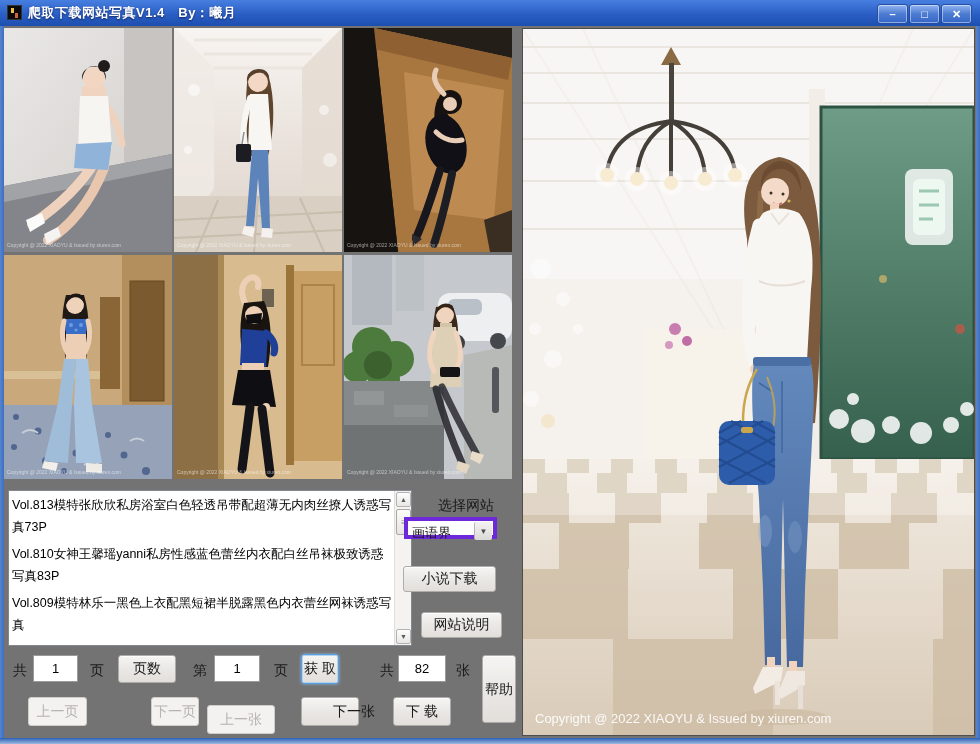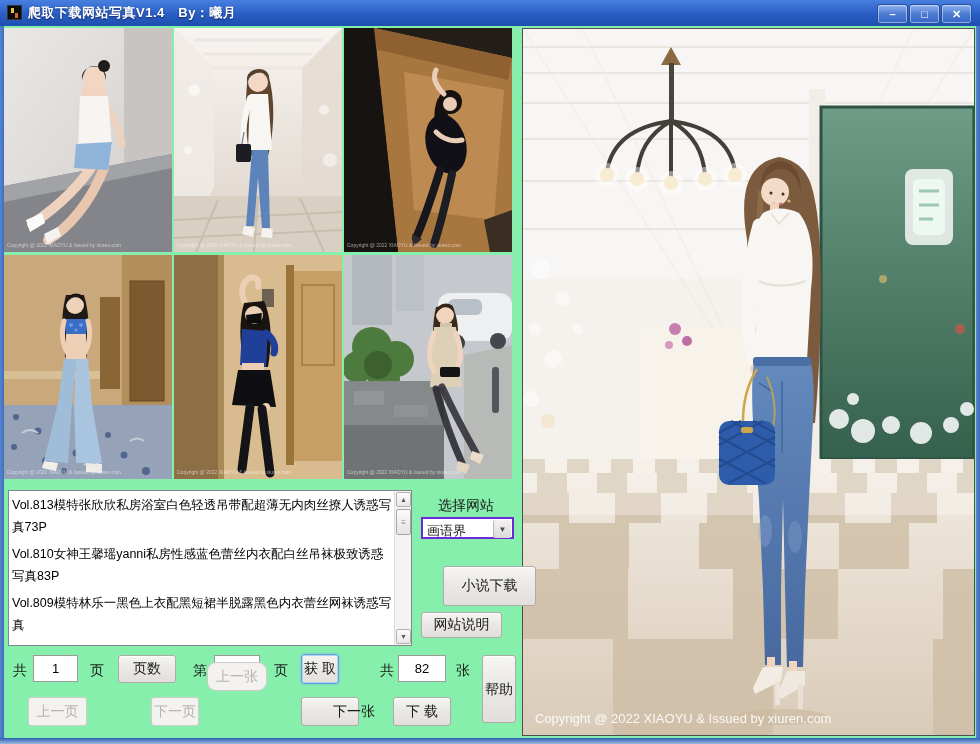--- a/index.html
+++ b/index.html
@@ -1,16 +1,16 @@
 <!DOCTYPE html>
 <html><head>
 <meta charset="utf-8">
 <style>
   html,body{margin:0;padding:0;background:#9aa0a8;font-family:"Liberation Sans",sans-serif;}
-  #window{position:relative;width:980px;height:744px;background:#86efac;overflow:hidden;
+  #window{position:relative;width:980px;height:744px;background:#737373;overflow:hidden;
           box-shadow:0 0 0 1px #16418e inset;}
   
   #titlebar{position:absolute;left:0;top:0;width:980px;height:26px;
     background:linear-gradient(#477fe0,#2a5ec4 55%,#1d4fb0);display:flex;align-items:center;}
   #app-icon{position:absolute;left:7px;top:5px;width:15px;height:15px;background:#0b0b0b;
     border:1px solid #333;box-sizing:border-box;}
   #app-icon i{position:absolute;display:block;}
   #app-icon .m1{left:3px;top:2px;width:3px;height:5px;background:#e8c04a;}
   #app-icon .m2{left:7px;top:7px;width:3px;height:5px;background:#d0643a;}
   #title-text{margin-left:28px;color:#fff;font-size:13px;font-weight:bold;
@@ -44,50 +44,50 @@
   .sbtn{position:absolute;left:1px;width:15px;height:15px;border:1px solid #b4b2b0;border-radius:2px;
     background:linear-gradient(#fdfdfd,#e9e7e5);box-sizing:border-box;color:#5a5a5a;font-size:7px;
     display:flex;align-items:center;justify-content:center;}
   #sb-up{top:1px;} #sb-down{bottom:1px;}
   #sb-thumb{position:absolute;left:1px;top:18px;width:15px;height:26px;border:1px solid #a8a6a4;
     border-radius:2px;background:linear-gradient(#fbfbfa,#e6e4e2);box-sizing:border-box;
     color:#8a8a8a;font-size:8px;display:flex;align-items:center;justify-content:center;}
   
   .lbl{position:absolute;font-size:14px;color:#1a1a1a;white-space:nowrap;}
   #site-label{left:438px;top:497px;}
-  #combo{position:absolute;left:421px;top:517px;width:93px;height:22px;background:#fff;
-    border:2px solid #6d28d9;box-sizing:border-box;}
+  #combo{position:absolute;left:404px;top:517px;width:93px;height:22px;background:#fff;
+    border:4px solid #6d28d9;box-sizing:border-box;}
   #combo-value{position:absolute;left:4px;top:3px;font-size:13px;color:#111;}
   #combo-btn{position:absolute;right:1px;top:1px;width:17px;height:18px;
     background:linear-gradient(#f4f3f2,#dcdad7);border-left:1px solid #b8b6b4;border-radius:2px;
     color:#4a4a4a;font-size:8px;display:flex;align-items:center;justify-content:center;}
   .win7-btn{position:absolute;display:flex;align-items:center;justify-content:center;
     font-size:14px;color:#1a1a1a;background:linear-gradient(#f6f5f3,#ebe9e6 45%,#e2dfdb);
     border:1px solid #aeacaa;border-radius:3px;box-sizing:border-box;
     box-shadow:inset 0 1px 0 rgba(255,255,255,.8);cursor:default;white-space:pre;}
   .win7-btn.disabled{color:#b7b4b1;background:#f3f2f0;border-color:#cfccc9;box-shadow:none;}
   .win7-btn.focused{border-color:#5e9ede;box-shadow:inset 0 0 0 1px #aed4f2,0 0 3px #86bce8;}
-  #btn-novel{left:443px;top:566px;width:93px;height:40px;}
+  #btn-novel{left:403px;top:566px;width:93px;height:26px;}
   #btn-siteinfo{left:421px;top:612px;width:81px;height:26px;}
   
   .num-input{position:absolute;border:1px solid #9a9a9a;background:#fff;text-align:center;
     font-size:13px;font-family:"Liberation Sans",sans-serif;color:#000;box-sizing:border-box;padding:0;}
   #lbl-total-pages{left:13px;top:662px;} #in-total-pages{left:33px;top:655px;width:45px;height:27px;}
   #lbl-pages-unit{left:90px;top:662px;}
   #btn-pages{left:118px;top:655px;width:58px;height:28px;}
   #lbl-current{left:193px;top:662px;} #in-current{left:214px;top:655px;width:46px;height:27px;}
   #lbl-current-unit{left:274px;top:662px;}
   #btn-fetch{left:301px;top:654px;width:38px;height:30px;}
   #lbl-total-imgs{left:380px;top:662px;} #in-total-imgs{left:398px;top:655px;width:48px;height:27px;}
   #lbl-imgs-unit{left:456px;top:662px;}
   #btn-help{left:482px;top:655px;width:34px;height:68px;word-break:break-all;line-height:1.9;
     padding:0 9px;text-align:center;}
   #btn-prev-page{left:28px;top:697px;width:59px;height:29px;}
   #btn-next-page{left:119px;top:697px;width:48px;height:29px;margin-left:32px;}
-  #btn-prev-img{left:207px;top:662px;width:60px;height:29px;border-radius:9px;}
+  #btn-prev-img{left:207px;top:705px;width:68px;height:29px;}
   #btn-next-img{left:301px;top:697px;width:58px;height:29px;padding-left:48px;}
   #btn-download{left:393px;top:697px;width:58px;height:29px;}
   .wm{font-size:5px;fill:#ffffff;opacity:.55;font-family:"Liberation Sans",sans-serif;}
 </style>
 </head>
 <body>
 
 <div id="window">
 
   <div id="titlebar">

